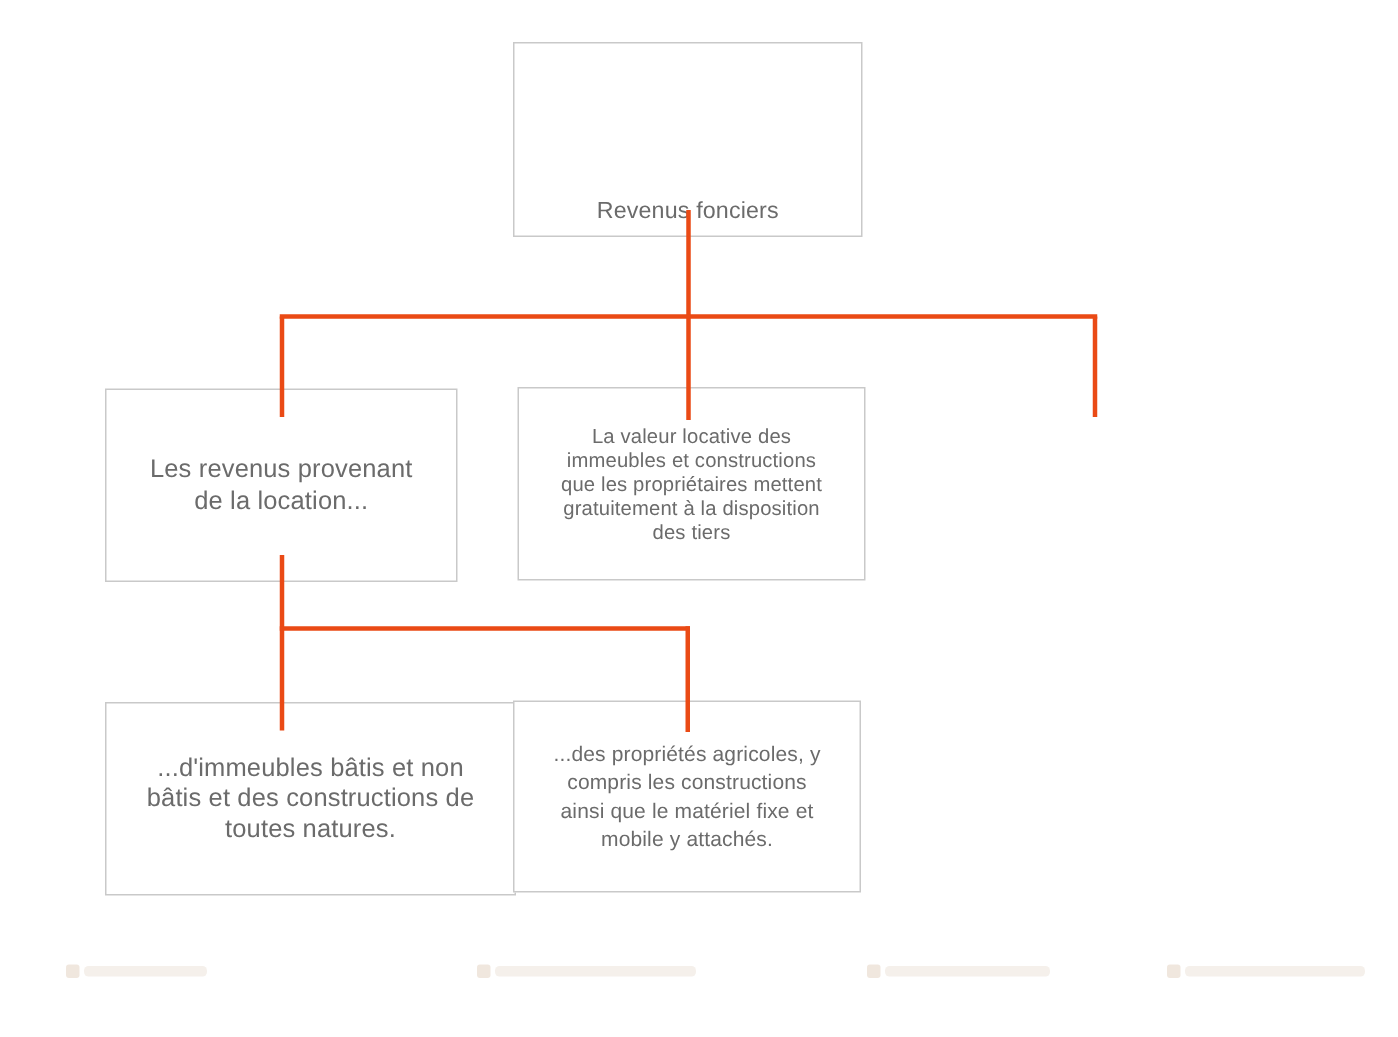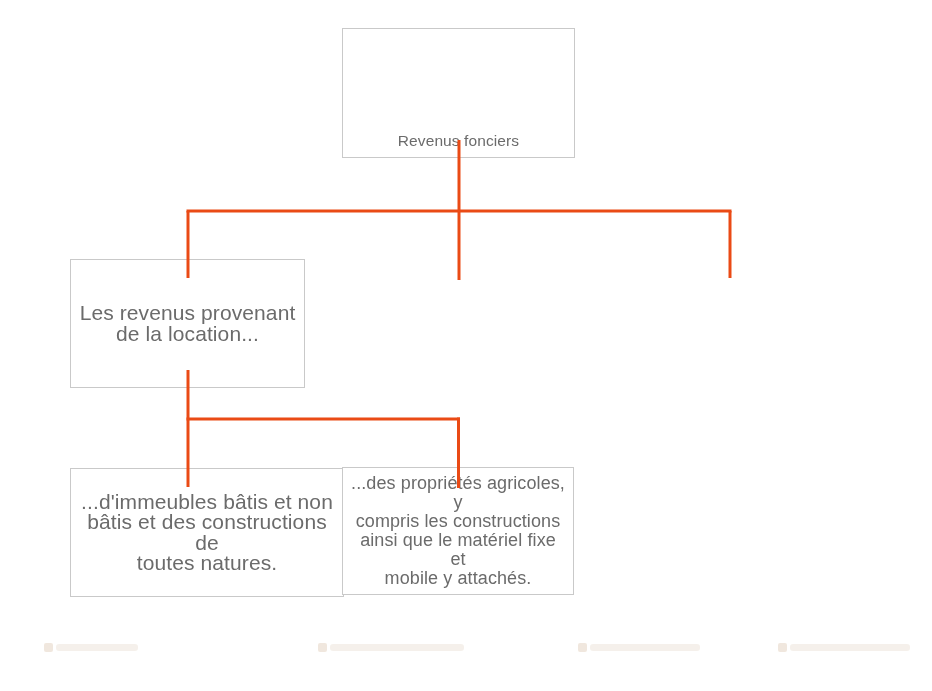--- a/index.html
+++ b/index.html
@@ -22,28 +22,28 @@
     border: 1px solid #c9c9c9;
     display: flex;
     align-items: center;
     justify-content: center;
     text-align: center;
     color: #6b6b6b;
     padding: 6px 8px;
   }
   .node-text {
     white-space: pre-line;
-    font-size: 21px;
+    font-size: 17px;
     line-height: 20.5px;
     letter-spacing: 0.1px;
   }
   .node--root .node-text      { font-size: 15.5px; line-height: 20px; }
   .node--small .node-text     { font-size: 13.5px; line-height: 16px; }
   .node--eviction .node-text  { font-size: 15.5px; line-height: 20px; }
-  .node--agri .node-text      { font-size: 18px;   line-height: 19px; }
+  .node--agri .node-text      { font-size: 14px;   line-height: 19px; }
   .connectors {
     position: absolute;
     left: 0;
     top: 0;
     z-index: 5;
     pointer-events: none;
   }
   .watermark-smudge {
     position: absolute;
     height: 7px;
@@ -68,20 +68,27 @@
 
   <div class="node node--root" style="left:342px; top:28px; width:233px; height:130px;align-items:flex-end;">
     <span class="node-text">Revenus fonciers</span>
   </div>
 
   <div class="node" style="left:70px; top:259px; width:235px; height:129px;">
     <span class="node-text">Les revenus provenant
 de la location...</span>
   </div>
 
+  <div class="node node--small" style="left:345px; top:258px; width:232px; height:129px;">
+    <span class="node-text">La valeur locative des
+immeubles et constructions
+que les propriétaires mettent
+gratuitement à la disposition
+des tiers</span>
+  </div>
 
 
   <div class="node" style="left:70px; top:468px; width:274px; height:129px;">
     <span class="node-text">...d'immeubles bâtis et non
 bâtis et des constructions de
 toutes natures.</span>
   </div>
 
   <div class="node node--agri" style="left:342px; top:467px; width:232px; height:128px;">
     <span class="node-text">...des propriétés agricoles, y

